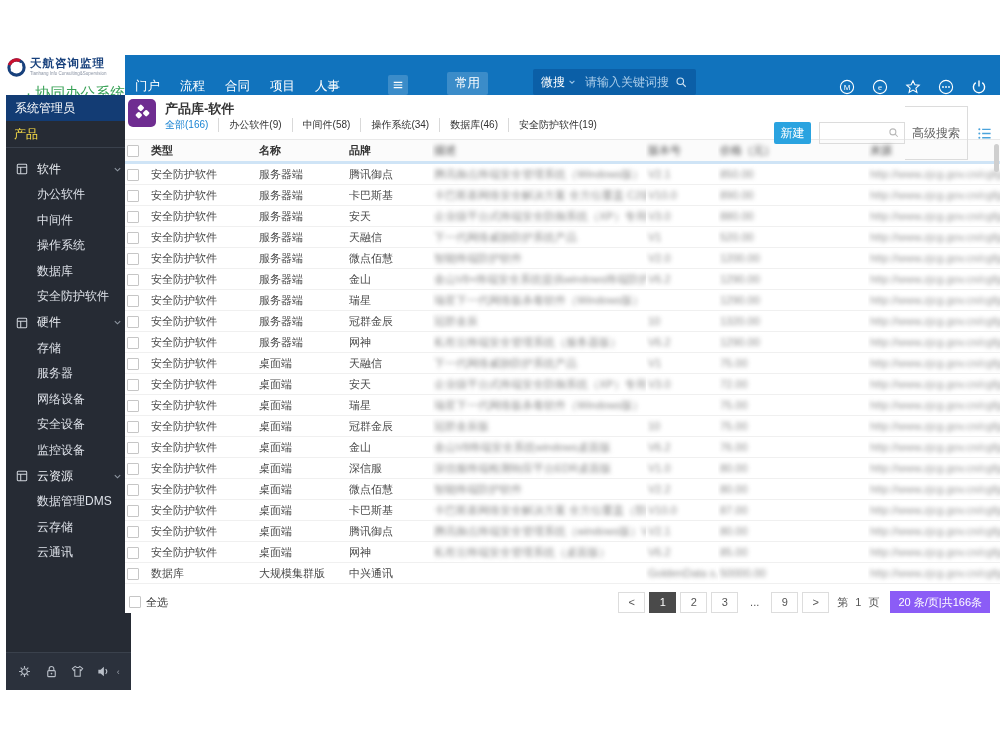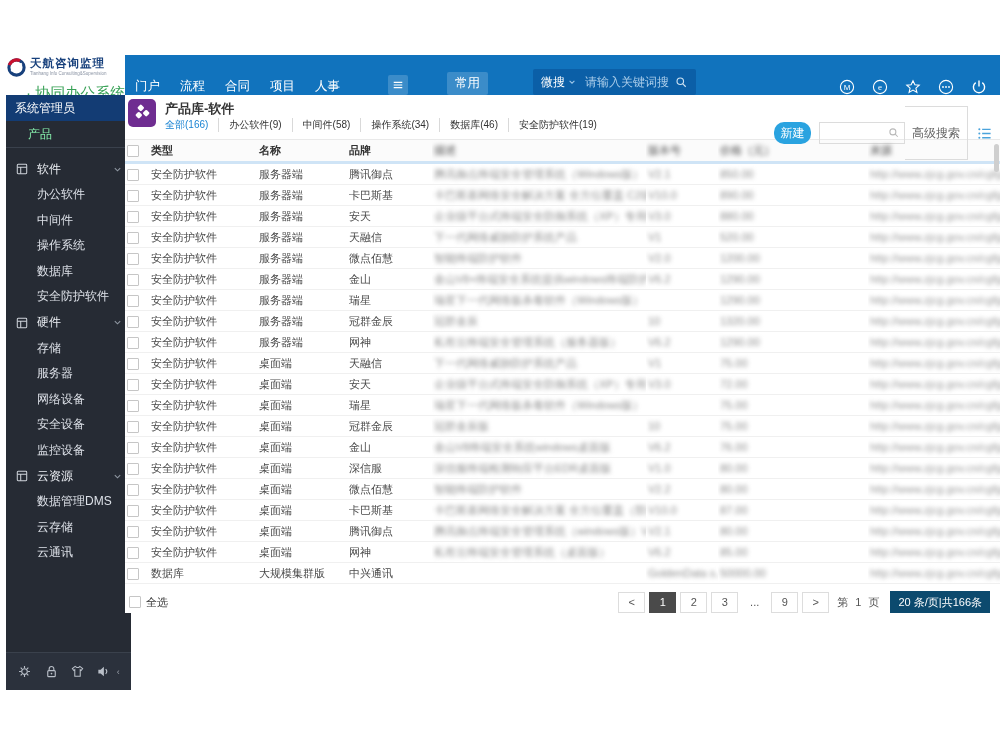--- a/index.html
+++ b/index.html
@@ -21,63 +21,63 @@
   .nav-sq{width:20px;height:20px;background:rgba(255,255,255,.18);border-radius:2px;display:flex;align-items:center;justify-content:center;margin-left:6px;}
   .nav-box{background:rgba(255,255,255,.18);border-radius:2px;padding:3px 8px;margin-left:7px;white-space:nowrap;}
   .search-group{display:flex;align-items:center;background:#0b5fa7;border-radius:2px;height:26px;margin-left:13px;padding:0 8px;}
   .search-prefix{font-size:12px;white-space:nowrap;}
   .search-ph{font-size:12px;color:#a9cce9;margin:0 6px 0 9px;white-space:nowrap;}
   .top-icons{margin-left:auto;display:flex;align-items:center;gap:17px;padding-right:13px;}
   .tb-icon{width:16px;height:16px;display:flex;align-items:center;justify-content:center;cursor:pointer;}
   
   .sidebar{position:absolute;left:6px;top:95px;width:125px;height:595px;background:#262b34;color:#e2e6ec;font-size:12px;}
   .sb-role{height:26px;line-height:26px;background:#133c74;color:#fff;padding-left:9px;}
-  .sb-section{height:26px;line-height:26px;padding-left:22px;color:#86efac;border-bottom:1px solid #3a414c;}
+  .sb-section{height:26px;line-height:26px;padding-left:8px;color:#fde047;border-bottom:1px solid #3a414c;}
   .sb-menu{padding-top:8px;}
   .sb-group-header{height:26px;display:flex;align-items:center;cursor:pointer;}
   .sb-group-header .gicon{margin-left:10px;display:flex;}
   .sb-group-header .glabel{margin-left:9px;color:#eceff4;}
   .sb-group-header .gchev{margin-left:auto;margin-right:9px;display:flex;}
   .sb-item{height:25.5px;line-height:25.5px;padding-left:31px;color:#dde1e8;cursor:pointer;white-space:nowrap;}
   .sb-iconbar{position:absolute;left:0;bottom:0;width:125px;height:37px;background:#2b313c;border-top:1px solid #3a414c;display:flex;align-items:center;justify-content:space-evenly;}
   .sb-iconbar .bicon{display:flex;cursor:pointer;}
   .sb-collapse{color:#9aa1ab;font-size:9px;margin-left:-6px;cursor:pointer;}
   
   .content{position:absolute;left:125px;top:95px;width:875px;background:#fff;}
   .c-header{position:relative;height:44px;border-bottom:1px solid #e9e9e9;}
   .app-icon{position:absolute;left:3px;top:4px;width:28px;height:28px;background:#6f2d91;border-radius:5px;display:flex;align-items:center;justify-content:center;}
   .c-title{position:absolute;left:40px;top:5px;font-size:13px;font-weight:bold;color:#333;}
   .tabs{position:absolute;left:38px;top:23px;display:flex;align-items:center;font-size:10px;}
   .tab{padding:0 10px;color:#333;cursor:pointer;white-space:nowrap;}
   .tab:first-child{padding-left:2px;}
   .tab + .tab{border-left:1px solid #d9d9d9;}
   .tab.active{color:#1b84d3;}
   .c-actions{position:absolute;right:8px;top:11px;display:flex;align-items:center;}
-  .btn-new{width:37px;height:22px;background:#2aa3e0;color:#fff;font-size:12px;display:flex;align-items:center;justify-content:center;border-radius:10px;cursor:pointer;}
+  .btn-new{width:37px;height:22px;background:#2aa3e0;color:#fff;font-size:12px;display:flex;align-items:center;justify-content:center;border-radius:2px;cursor:pointer;}
   .mini-search{display:flex;align-items:center;height:20px;border:1px solid #dcdcdc;margin-left:8px;}
   .mini-search .msin{width:64px;height:100%;}
   .mini-search .mglass{padding:0 4px;display:flex;}
   .adv-search{height:20px;border:1px solid #dcdcdc;border-left:none;display:flex;align-items:center;padding:16px 7px;font-size:12px;color:#666;cursor:pointer;white-space:nowrap;}
   .list-toggle{margin-left:9px;display:flex;cursor:pointer;}
   
   table{width:100%;border-collapse:collapse;table-layout:fixed;}
   thead th{height:17px;padding:2px 2px;background:#fbfbfb;border-bottom:3px solid #cfe4f6;font-size:11px;font-weight:bold;color:#333;text-align:left;white-space:nowrap;overflow:hidden;}
   tbody td{height:16px;padding:2px 2px;border-bottom:1px solid #f0f0f0;font-size:11px;color:#4a4a4a;white-space:nowrap;overflow:hidden;}
   .cb{display:inline-block;width:10px;height:10px;border:1px solid #c6c6c6;border-radius:1px;background:#fff;vertical-align:middle;cursor:pointer;}
   .bl{filter:blur(2.3px);color:#8d8d8d;}
   .bl-url{filter:blur(2.3px);color:#9a9a9a;}
   
   .c-footer{display:flex;align-items:center;justify-content:space-between;padding:7px 10px 0 4px;}
   .sel-all{display:flex;align-items:center;gap:5px;font-size:11px;color:#333;}
   .pager{display:flex;align-items:center;font-size:11px;color:#555;}
   .pg{min-width:19px;height:19px;border:1px solid #ddd;background:#fff;display:flex;align-items:center;justify-content:center;margin-left:4px;cursor:pointer;padding:0 3px;}
   .pg.active{background:#4a4a4a;border-color:#4a4a4a;color:#fff;}
   .pg.dots{border:none;cursor:default;}
   .pg-goto{margin-left:8px;white-space:nowrap;letter-spacing:2px;}
-  .pg-info{background:#0c4a6e;color:#fff;height:22px;display:flex;align-items:center;padding:0 8px;margin-left:9px;white-space:nowrap;}
+  .pg-info{background:#8b5cf6;color:#fff;height:22px;display:flex;align-items:center;padding:0 8px;margin-left:9px;white-space:nowrap;}
   .scroll-thumb{position:absolute;right:1px;top:49px;width:5px;height:28px;background:#cfcfcf;border-radius:3px;}
 </style>
 </head>
 <body>
 
 <div class="topbar">
   <div class="logo-area">
     <div class="logo-row">
       <span><svg width="19" height="19" viewBox="0 0 16 16">
             <circle cx="8" cy="8" r="6.4" fill="none" stroke="#17407c" stroke-width="2.6"></circle>

